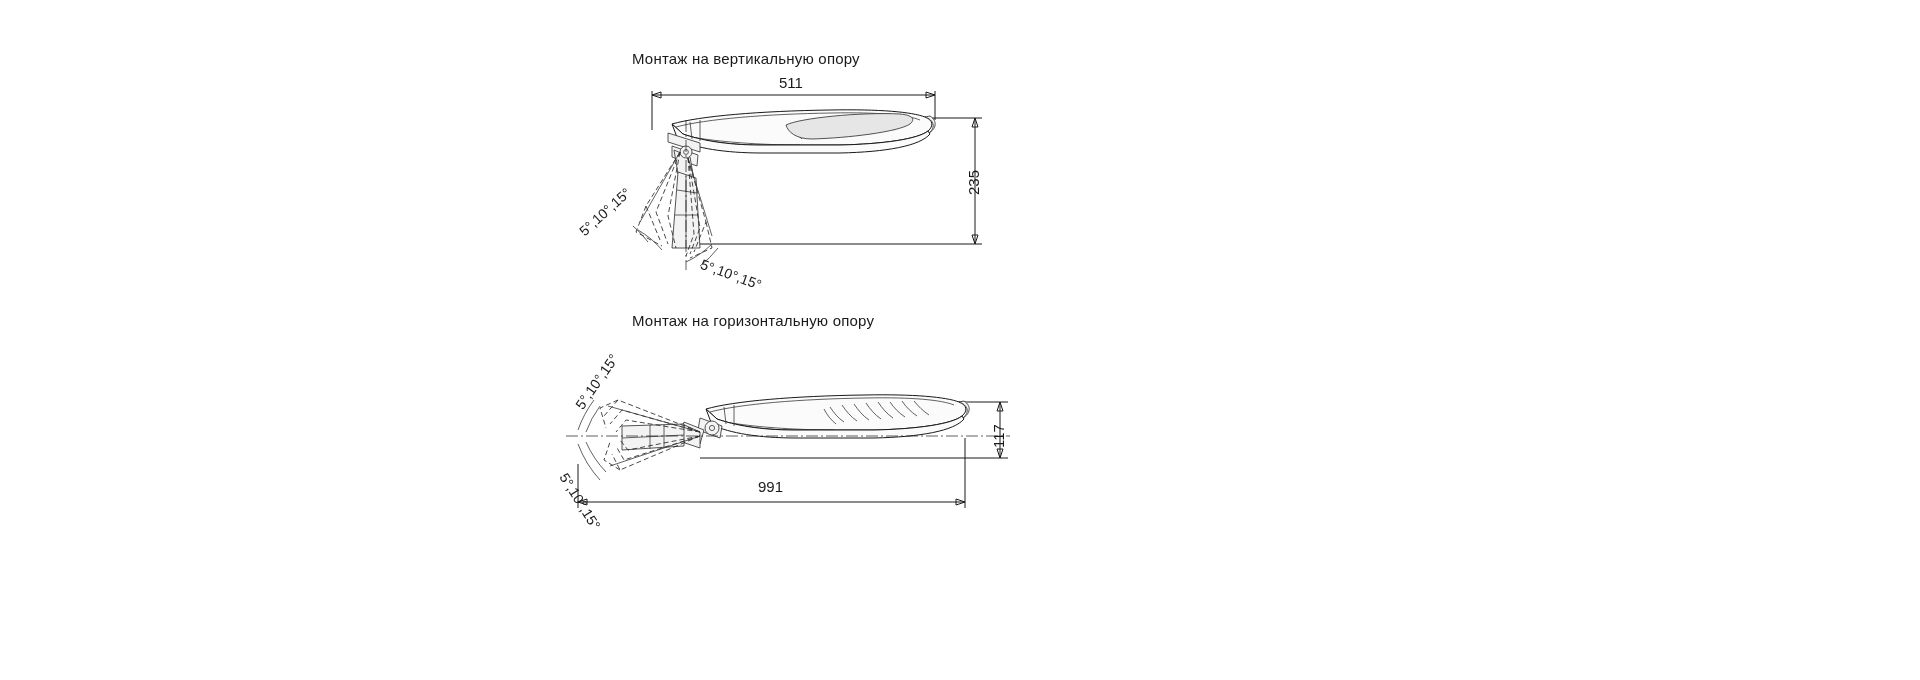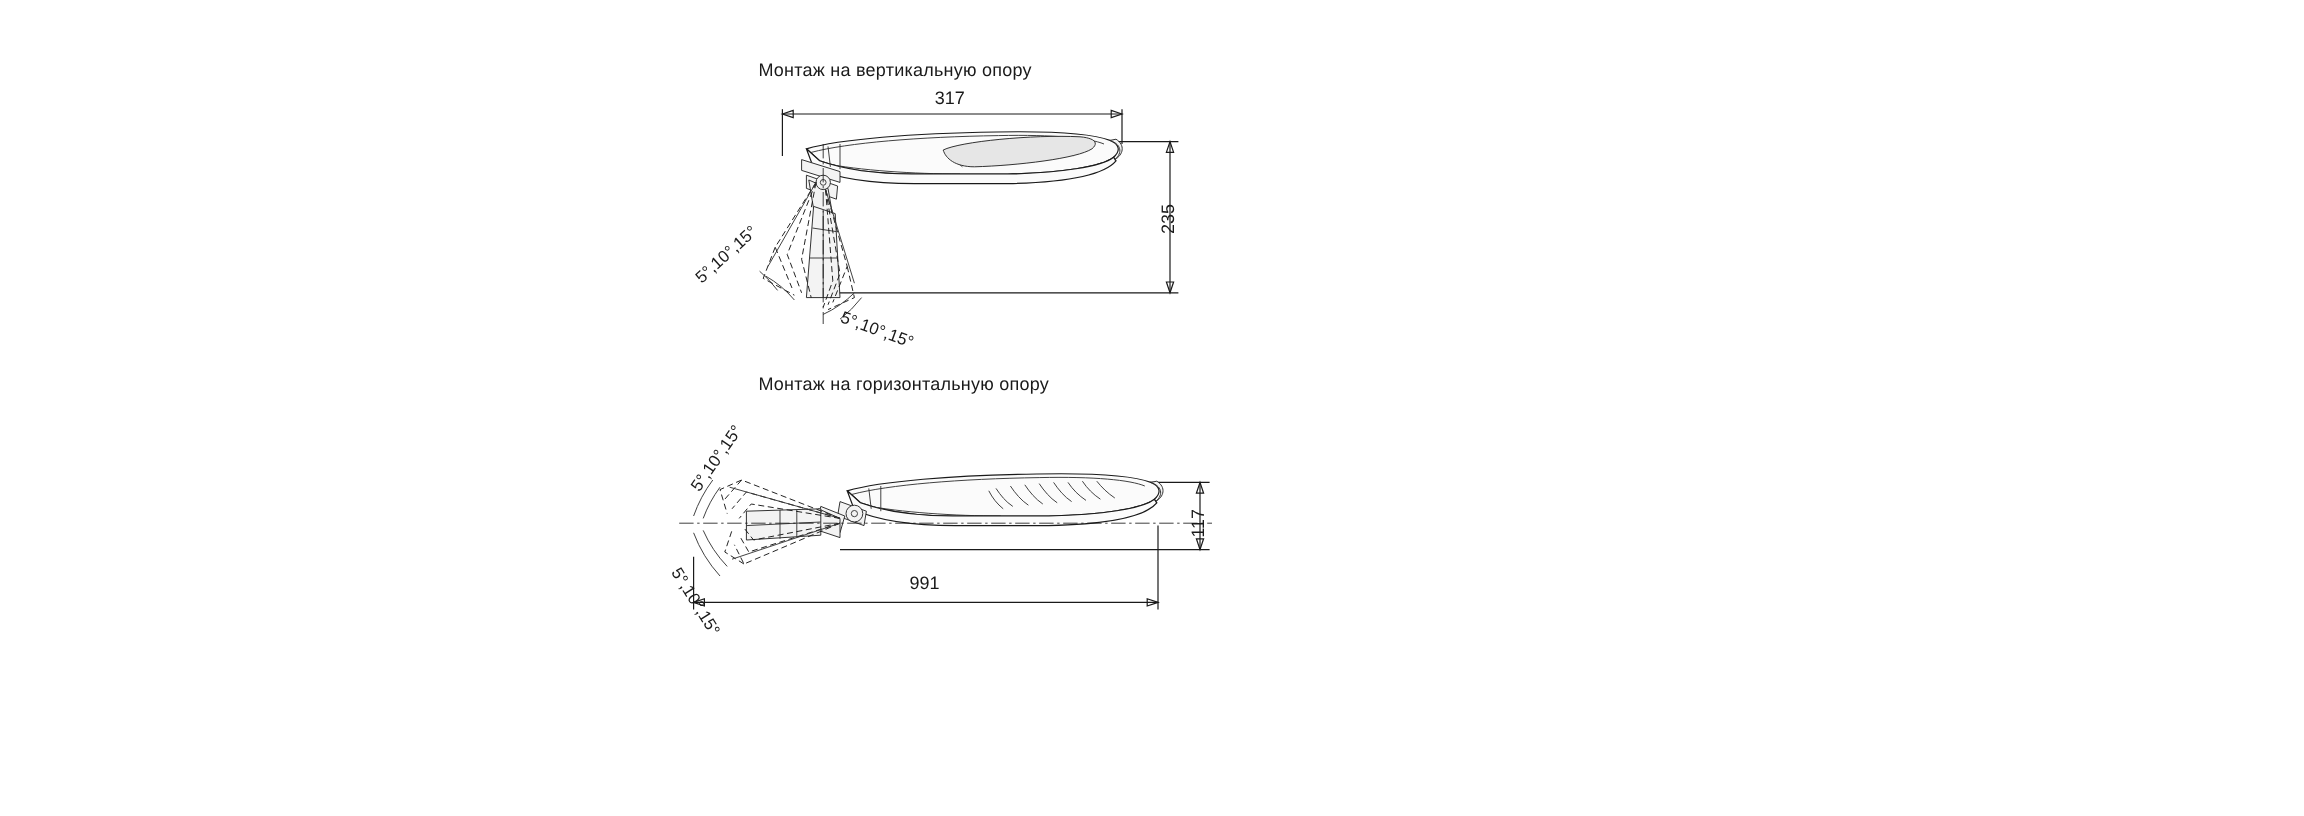--- a/index.html
+++ b/index.html
@@ -173,21 +173,21 @@
         <path class="ln-thin" d="M633 226 A 96 96 0 0 1 648 242"></path>
       </g>
       <g>
         <path class="ln-thin" d="M712 244 A 92 92 0 0 1 686 262"></path>
         <path class="ln-thin" d="M718 248 A 100 100 0 0 1 700 266"></path>
       </g>
 
       <line class="ln-center" x1="686" y1="120" x2="686" y2="270"></line>
     </svg>
 
-    <div class="dim-text" style="left:779px; top:74px;">317</div>
+    <div class="dim-text" style="left:779px; top:74px;">511</div>
 
     <div class="dim-text dim-vert" style="left:965px; top:195px;">235</div>
 
     <div class="ang-text" style="left:576px; top:227px; transform: rotate(-42deg); transform-origin: left top;">5°,10°,15°</div>
 
     <div class="ang-text" style="left:704px; top:256px; transform: rotate(20deg); transform-origin: left top;">5°,10°,15°</div>
   </div>
 
   <div class="diagram-block" id="horizontal-block">
 

